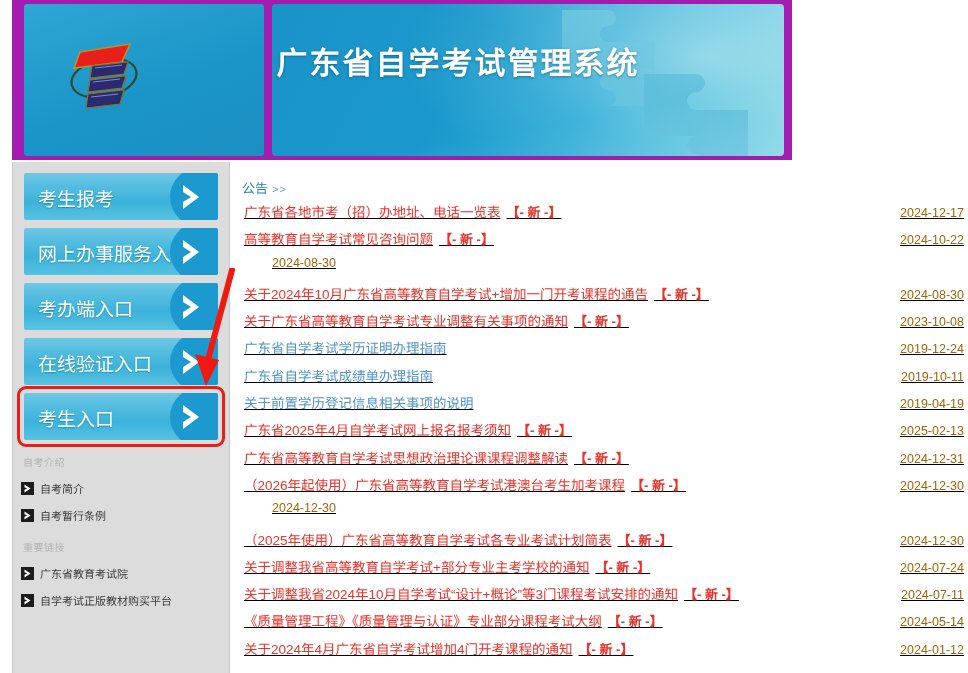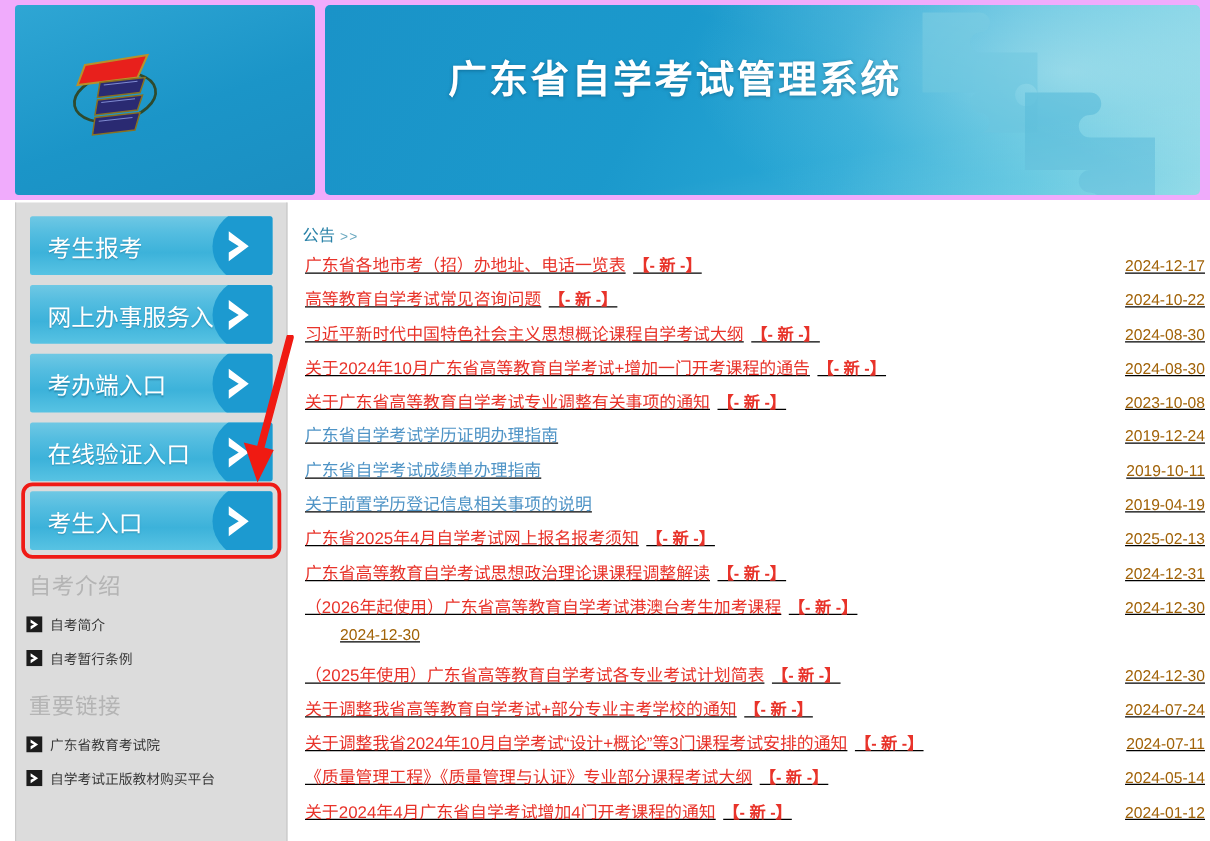--- a/index.html
+++ b/index.html
@@ -8,24 +8,24 @@
     width: 968px; height: 673px;
     background: #ffffff;
     font-family: "Liberation Sans", "DejaVu Sans", sans-serif;
     overflow: hidden;
   }
 
   #page { position: relative; width: 968px; height: 673px; background:#fff; }
 
   
   .header {
-    position: absolute; left: 0; top: 0;
-    width: 968px; height: 160px;
+    position: absolute; left: 12px; top: 0;
+    width: 780px; height: 160px;
     display: flex;
-    background: #f0abfc;
+    background: #a21caf;
   }
 
   .logo-panel {
     position: relative;
     width: 240px; height: 152px;
     margin: 4px 0 0 12px;
     background: linear-gradient(160deg, #2fa6d4 0%, #1b95c8 55%, #1b8fc2 100%);
     border-radius: 3px;
     flex: 0 0 auto;
     overflow: hidden;
@@ -110,21 +110,21 @@
     width: 22px; height: 26px;
   }
 
   .nav-btn.highlighted {
     outline: 3px solid #ef1b16;
     outline-offset: 4px;
   }
 
   .side-section {
     margin: 14px 0 0 10px;
-    font-size: 18px;
+    font-size: 10px;
     color: #b4b4b4;
     font-weight: normal;
     letter-spacing: .5px;
   }
   .side-section.second { margin-top: 16px; }
 
   .side-link {
     display: flex; align-items: center;
     margin: 11px 0 0 8px;
     font-size: 11px;
@@ -323,21 +323,20 @@
     <ul class="notice-list" id="notice-list">
         <li class="notice-row">
           <a class="notice-title" href="#">广东省各地市考（招）办地址、电话一览表<span class="notice-new">【- 新 -】</span></a>
           <span class="notice-date">2024-12-17</span>
         </li>
         <li class="notice-row">
           <a class="notice-title" href="#">高等教育自学考试常见咨询问题<span class="notice-new">【- 新 -】</span></a>
           <span class="notice-date">2024-10-22</span>
         </li>
         <li class="notice-row">
-          <a class="notice-title" href="#">习近平新时代中国特色社会主义思想概论课程自学考试大纲<span class="notice-new">【- 新 -】</span></a>
           <span class="notice-date">2024-08-30</span>
         </li>
         <li class="notice-row">
           <a class="notice-title" href="#">关于2024年10月广东省高等教育自学考试+增加一门开考课程的通告<span class="notice-new">【- 新 -】</span></a>
           <span class="notice-date">2024-08-30</span>
         </li>
         <li class="notice-row">
           <a class="notice-title" href="#">关于广东省高等教育自学考试专业调整有关事项的通知<span class="notice-new">【- 新 -】</span></a>
           <span class="notice-date">2023-10-08</span>
         </li>

